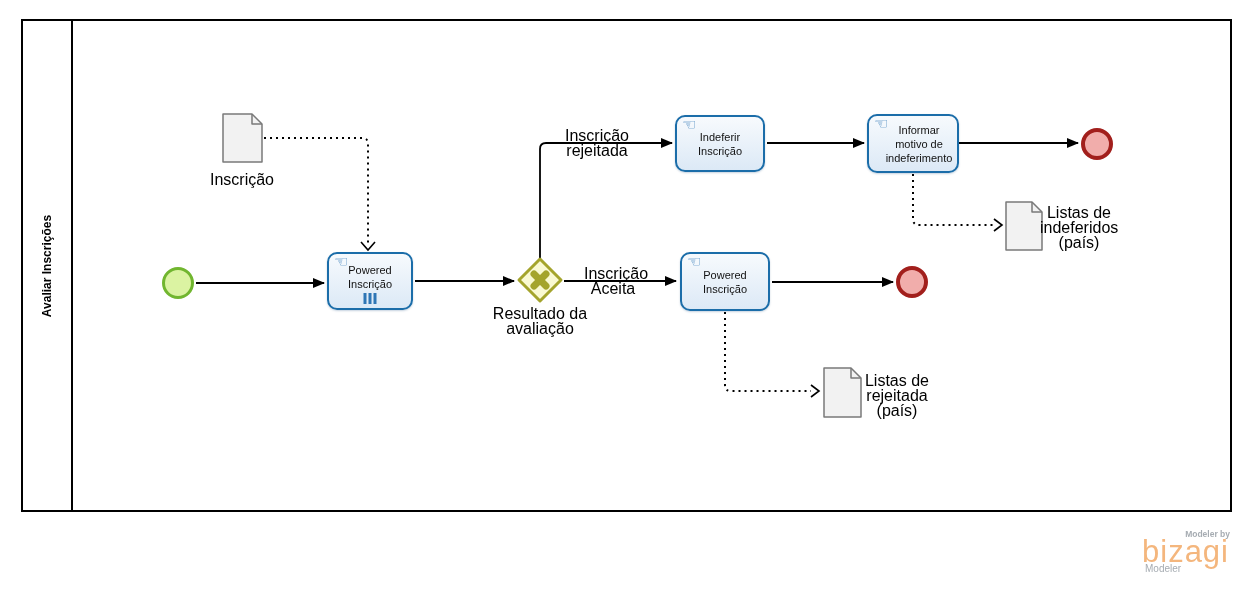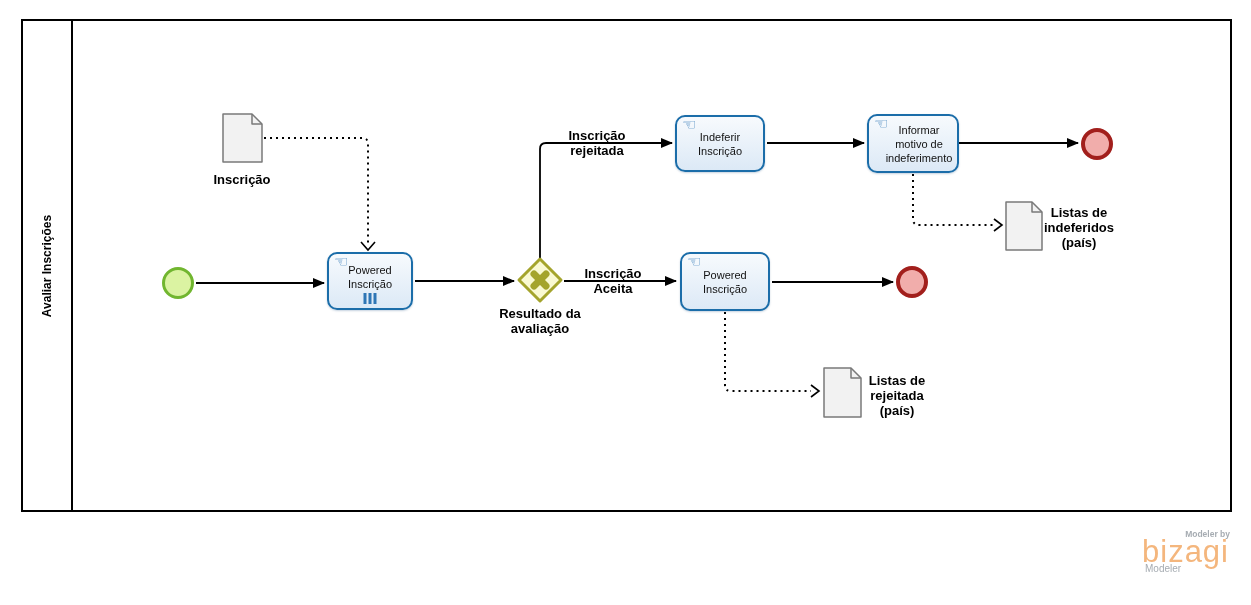--- a/index.html
+++ b/index.html
@@ -35,21 +35,21 @@
   .mi-marker i{display:block;width:3px;height:11px;background:var(--task-icon);}
   
   .gateway-svg{position:absolute;left:516px;top:256px;}
   .gw-shape{fill:var(--gateway-fill);stroke:var(--gateway-border);stroke-width:3;stroke-linejoin:round;}
   .gw-x{stroke:var(--gateway-border);stroke-width:7;stroke-linecap:round;}
   
   .doc-svg{position:absolute;}
   .doc-shape{fill:var(--doc-fill);stroke:var(--doc-border);stroke-width:1.5;stroke-linejoin:round;}
   .doc-fold{fill:none;stroke:var(--doc-border);stroke-width:1.5;stroke-linejoin:round;}
   
-  .lbl{position:absolute;font-size:13px;line-height:15px;text-align:center;color:#000;font-weight:bold;}
+  .lbl{position:absolute;font-size:16px;line-height:15px;text-align:center;color:#000;}
   
   .powered{position:absolute;left:1180px;top:529px;width:50px;text-align:right;
     font-size:8.5px;font-weight:bold;color:var(--logo-gray);}
   .bizagi{position:absolute;left:1142px;top:534px;font-size:31px;font-weight:normal;
     letter-spacing:1px;color:var(--logo-orange);}
   .modeler{position:absolute;left:1145px;top:563px;font-size:10px;color:var(--logo-gray);}
 </style>
 </head>
 <body>
 

